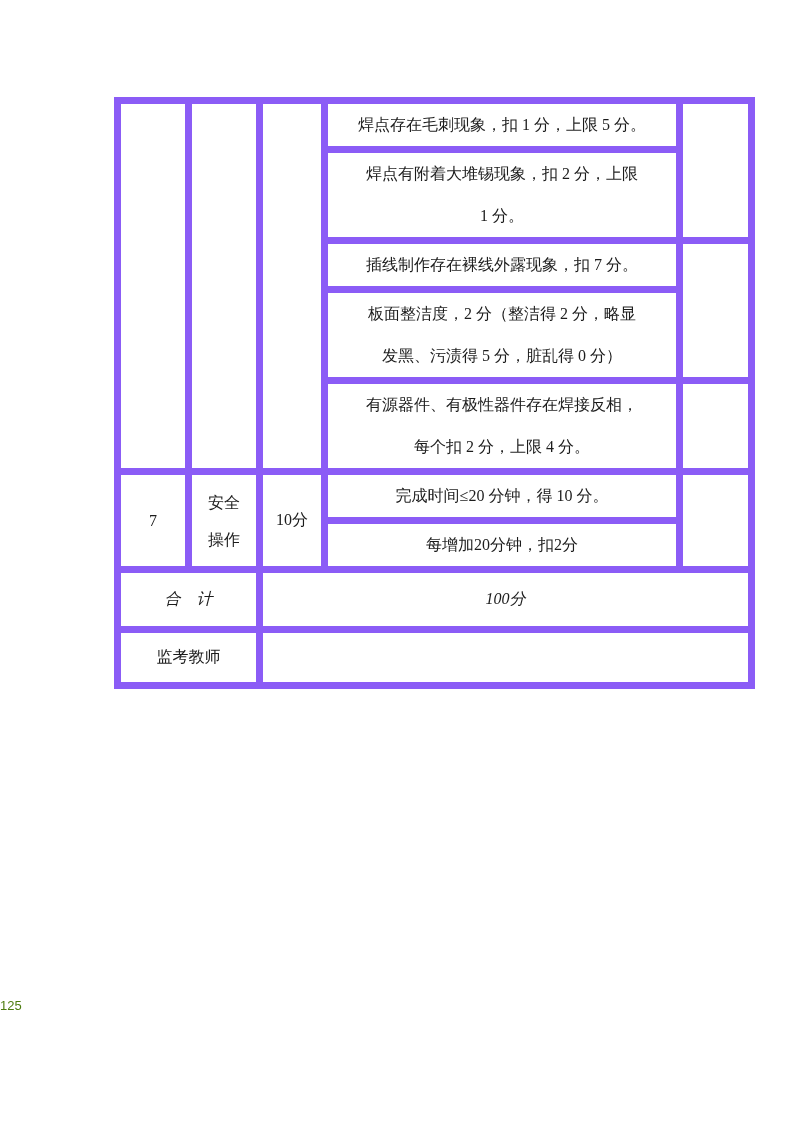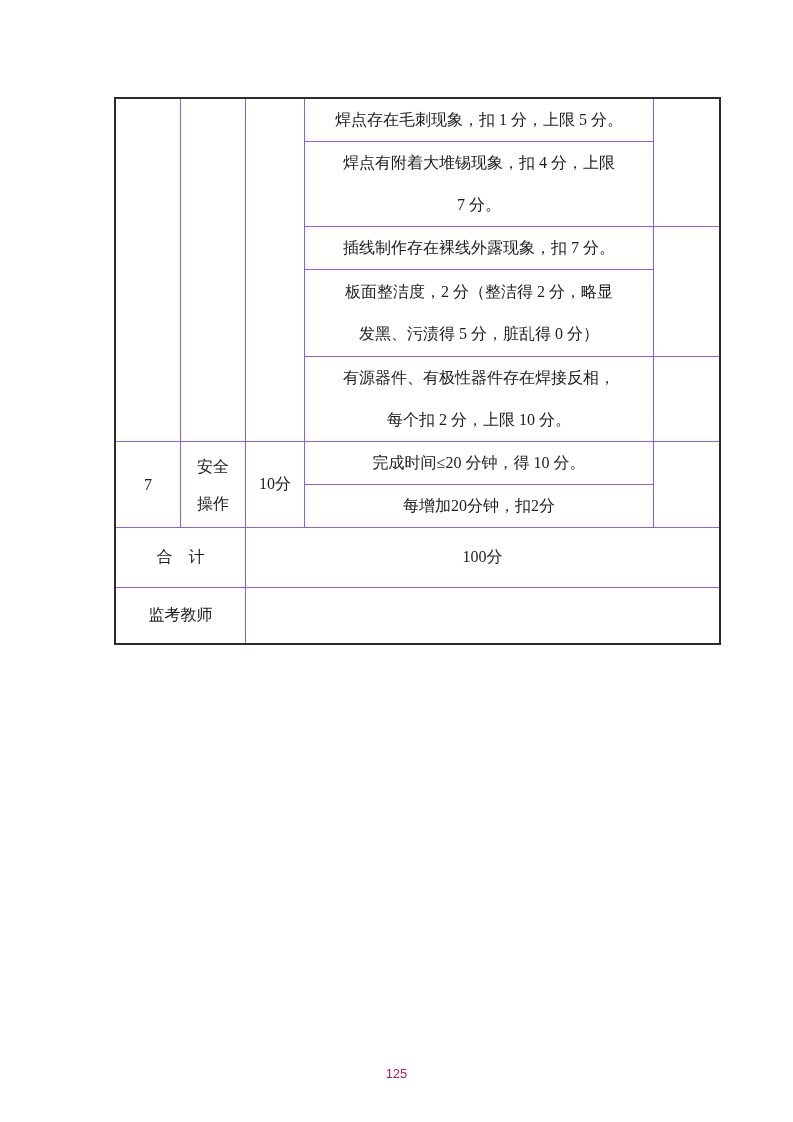--- a/index.html
+++ b/index.html
@@ -15,50 +15,49 @@
   }
   table.score-table {
     position: absolute;
     left: 114px;
     top: 97px;
     border-collapse: collapse;
     table-layout: fixed;
     border: 2px solid #2b2b2b;
   }
   table.score-table td {
-    border: 1px solid #8b5cf6;
+    border: 7px solid #8b5cf6;
     padding: 0;
     text-align: center;
     vertical-align: middle;
     font-size: 16px;
     overflow: hidden;
   }
   .ln  { line-height: 42px; white-space: nowrap; }
   .ln37 { line-height: 37px; white-space: nowrap; }
   tr.h41 { height: 41px; }
   tr.h85 { height: 85px; }
   tr.h42 { height: 42px; }
   tr.h87 { height: 87px; }
   tr.h84 { height: 84px; border-radius: 19px; }
-  tr.h60 { height: 60px; }
+  tr.h60 { height: 60px; font-style: italic; }
   tr.h56 { height: 56px; margin-left: 8px; }
   td.col-serial { width: 64px; }
   td.col-item   { width: 64px; }
   td.col-points { width: 58px; }
   td.col-desc   { width: 348px; }
   td.col-score  { width: 65px; }
   .page-number {
     position: absolute;
     left: 0;
     right: 0;
-    top: 1066px;
-    text-align: center;
+    top: 998px;
     font-family: "Liberation Sans", sans-serif;
     font-size: 13px;
-    color: #be185d;
+    color: #4d7c0f;
   }
 </style>
 </head>
 <body>
 
 <div class="page">
 
   <table class="score-table">
     <tbody>
 
@@ -66,40 +65,40 @@
         <td class="col-serial" rowspan="5"></td>
         <td class="col-item" rowspan="5"></td>
         <td class="col-points" rowspan="5"></td>
         <td class="col-desc">
           <div class="ln">焊点存在毛刺现象，扣 1 分，上限 5 分。</div>
         </td>
         <td class="col-score" rowspan="2"></td>
       </tr>
       <tr class="h85">
         <td class="col-desc">
-          <div class="ln">焊点有附着大堆锡现象，扣 4 分，上限</div>
-          <div class="ln">7 分。</div>
+          <div class="ln">焊点有附着大堆锡现象，扣 2 分，上限</div>
+          <div class="ln">1 分。</div>
         </td>
       </tr>
       <tr class="h42">
         <td class="col-desc">
           <div class="ln">插线制作存在裸线外露现象，扣 7 分。</div>
         </td>
         <td class="col-score" rowspan="2"></td>
       </tr>
       <tr class="h87">
         <td class="col-desc">
           <div class="ln">板面整洁度，2 分（整洁得 2 分，略显</div>
           <div class="ln">发黑、污渍得 5 分，脏乱得 0 分）</div>
         </td>
       </tr>
       <tr class="h84">
         <td class="col-desc">
           <div class="ln">有源器件、有极性器件存在焊接反相，</div>
-          <div class="ln">每个扣 2 分，上限 10 分。</div>
+          <div class="ln">每个扣 2 分，上限 4 分。</div>
         </td>
         <td class="col-score"></td>
       </tr>
 
       <tr class="h42">
         <td class="col-serial" rowspan="2">7</td>
         <td class="col-item" rowspan="2">
           <div class="ln37">安全</div>
           <div class="ln37">操作</div>
         </td>

